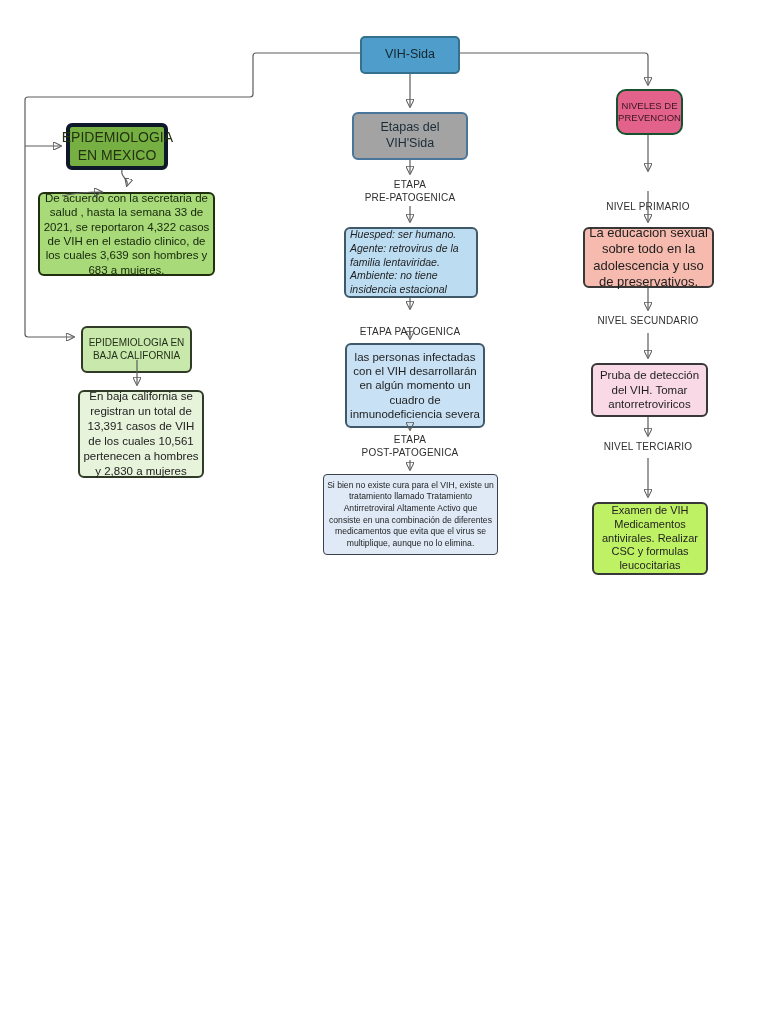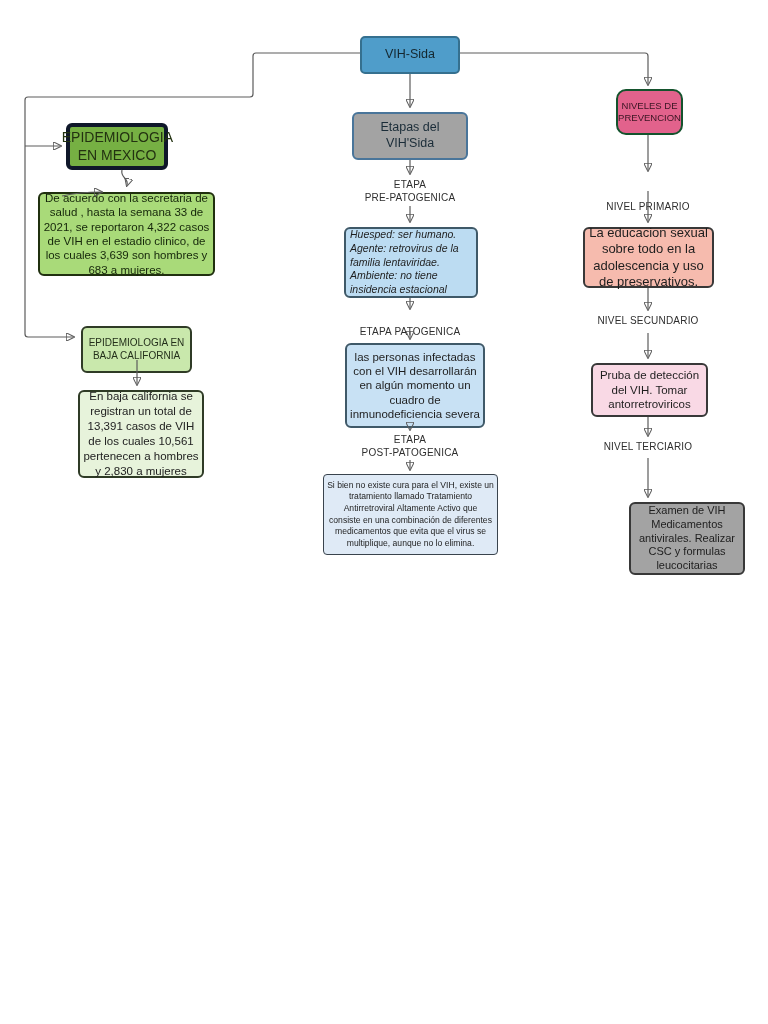--- a/index.html
+++ b/index.html
@@ -34,21 +34,21 @@
   #personas{left:345px;top:343px;width:140px;height:85px;background:#c8e1f4;border:2px solid #3f5968;font-size:11.5px;}
   #stage-post-label{left:340px;top:434px;width:140px;}
   #sibien{left:323px;top:474px;width:175px;height:81px;background:#dfeaf6;border:1.5px solid #39434d;font-size:8.6px;line-height:1.35;border-radius:4px;}
   
   #niveles{left:616px;top:89px;width:67px;height:46px;background:#e2628c;border:2px solid #14532d;font-size:9.5px;color:#3a1523;border-radius:10px;}
   #nivel1-label{left:588px;top:177px;width:120px;margin-top:24px;}
   #nivel1{left:583px;top:227px;width:131px;height:61px;background:#f6bbae;border:2px solid #383838;font-size:13px;}
   #nivel2-label{left:588px;top:315px;width:120px;}
   #nivel2{left:591px;top:363px;width:117px;height:54px;background:#f9d9e5;border:2px solid #383838;font-size:11.5px;}
   #nivel3-label{left:588px;top:441px;width:120px;}
-  #nivel3{left:592px;top:502px;width:116px;height:73px;background:#a3a3a3;border:2px solid #383838;font-size:11px;margin-left:37px;}
+  #nivel3{left:592px;top:502px;width:116px;height:73px;background:#bef264;border:2px solid #383838;font-size:11px;}
   
   #wires{position:absolute;left:0;top:0;z-index:2;pointer-events:none;}
   #wires path{fill:none;stroke:#5c5c5c;stroke-width:1.2;}
 </style>
 </head>
 <body>
 
 <div class="page">
 
   <div class="node" id="root">VIH-Sida</div>

